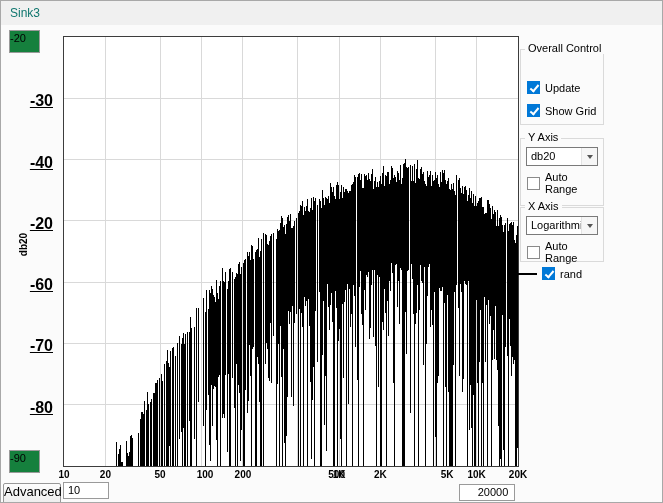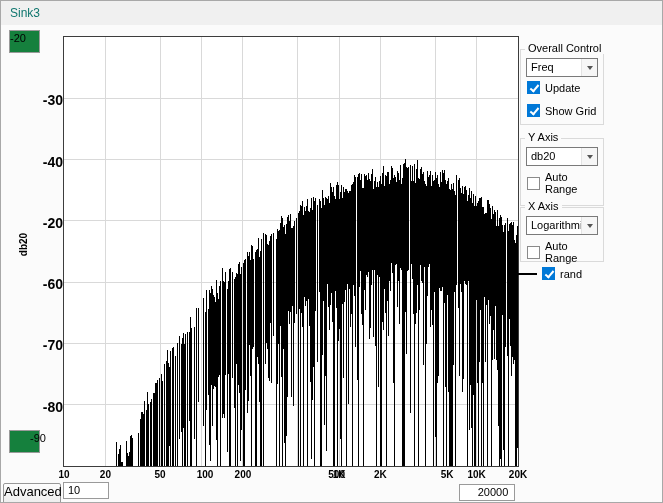--- a/index.html
+++ b/index.html
@@ -8,29 +8,29 @@
 
   .window { position:relative; width:663px; height:503px; background:#fbfbfb;
             border:1px solid #a8a8a8; overflow:hidden; }
 
   .titlebar { position:absolute; left:0; top:0; width:100%; height:24px; background:#f0f0f0; }
   .titlebar .title { position:absolute; left:9px; top:5px; font-size:12px; color:#0f766e; }
 
   .num-box { position:absolute; width:31px; height:23px; background:#15803d; border:1px solid #9a9a9a;
              font-size:11px; line-height:15px; color:#000; }
   #ymax-box { left:8px; top:29px; }
-  #ymin-box { left:8px; top:429px;padding-left:20px; }
+  #ymin-box { left:8px; top:449px; }
 
   .plot { position:absolute; left:62px; top:35px; width:456px; height:431px;
           background:#ffffff; border:1px solid #3c3c3c; }
   svg.layer { position:absolute; left:0; top:0; }
   #grid-svg line { stroke:#d9d9d9; stroke-width:1; shape-rendering:crispEdges; }
 
-  .ylab { position:absolute; left:34px; width:28px; text-align:right;
-          font-size:14px; font-weight:bold; color:#000; }
+  .ylab { position:absolute; left:24px; width:28px; text-align:right;
+          font-size:16px; font-weight:bold; color:#000;text-decoration:underline; }
   .xlab { position:absolute; transform:translateX(-50%); top:468px;
           font-size:10px; font-weight:bold; color:#000; }
   .yaxis-title { position:absolute; left:6px; top:238px; width:32px; text-align:center;
                  font-size:10px; font-weight:bold; transform:rotate(-90deg); }
   .xaxis-title { position:absolute; left:62px; top:476px; width:456px; text-align:center;
                  font-size:10px; font-weight:bold; }
 
   .advanced-btn { position:absolute; left:2px; top:482px; width:58px; height:26px;
                   background:linear-gradient(#fdfdfd,#e9e9e9); border:1px solid #989898;
                   border-radius:2px; font-size:13px; text-align:center; line-height:16px; cursor:default; }
@@ -127,24 +127,20 @@
       <div class="xlab" style="left: 517px;">20K</div>
     </div>
 
 
   <div class="advanced-btn">Advanced</div>
   <div class="edit" id="xmin-edit">10</div>
   <div class="edit" id="xmax-edit">20000</div>
 
   <div class="group" id="group-overall">
     <span class="group-label">Overall Control</span>
-    <div class="combo" id="combo-freq">
-      <span class="combo-text">Freq</span>
-      <span class="chev"></span>
-    </div>
     <div class="cbrow" id="cb-update">
       <span class="cb checked"></span>
       <span>Update</span>
     </div>
     <div class="cbrow" id="cb-showgrid">
       <span class="cb checked"></span>
       <span>Show Grid</span>
     </div>
   </div>
 

